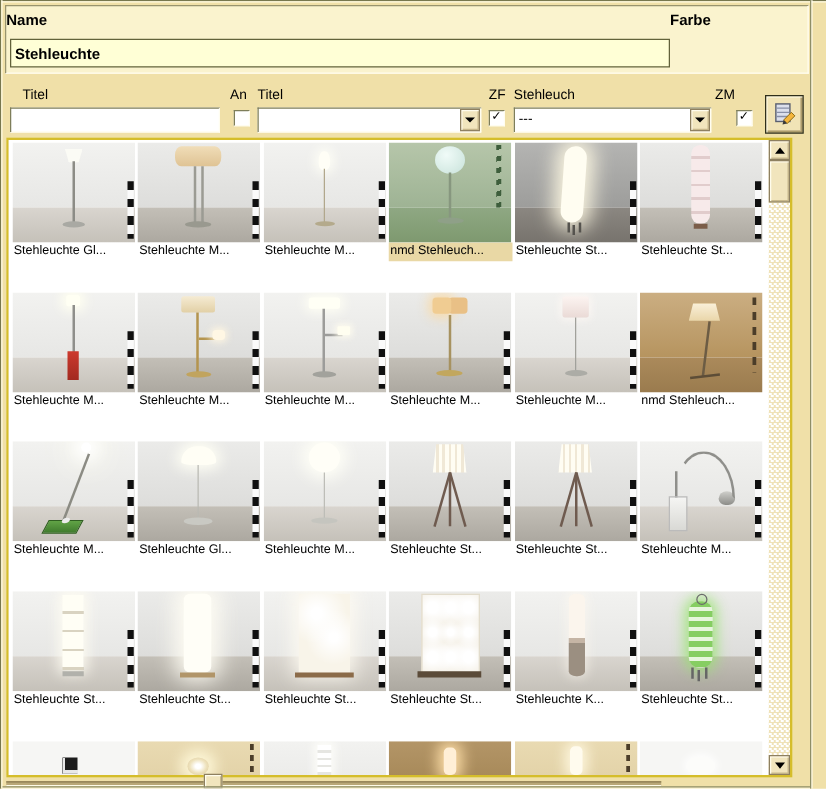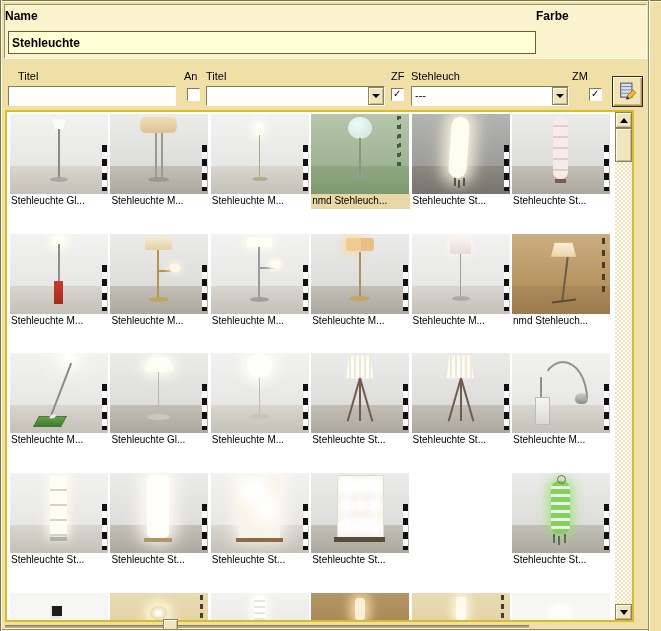--- a/index.html
+++ b/index.html
@@ -598,20 +598,31 @@
       <i class="wall"></i>
       <i class="floor"></i>
       <div class="lamp lamp-glowgrid">
         <i class="shade"></i>
               <i class="base"></i>
       </div>
       <i class="ruler"></i>
     </div>
     <div class="caption">Stehleuchte St...</div>
   </div>
+        <div class="cell" style="left: 404.6px; top: 361.1px;">
+    <div class="thumb wall-lightgrey">
+      <i class="wall"></i>
+      <i class="floor"></i>
+      <div class="lamp lamp-duocyl">
+        <i class="shade"></i>
+      </div>
+      <i class="ruler"></i>
+    </div>
+    <div class="caption">Stehleuchte K...</div>
+  </div>
         <div class="cell" style="left: 505px; top: 361.1px;">
     <div class="thumb wall-grey">
       <i class="wall"></i>
       <i class="floor"></i>
       <div class="lamp lamp-greenstack">
         <i class="shade"></i>
               <i class="arm"></i>
               <i class="base"></i>
       </div>
       <i class="ruler"></i>

